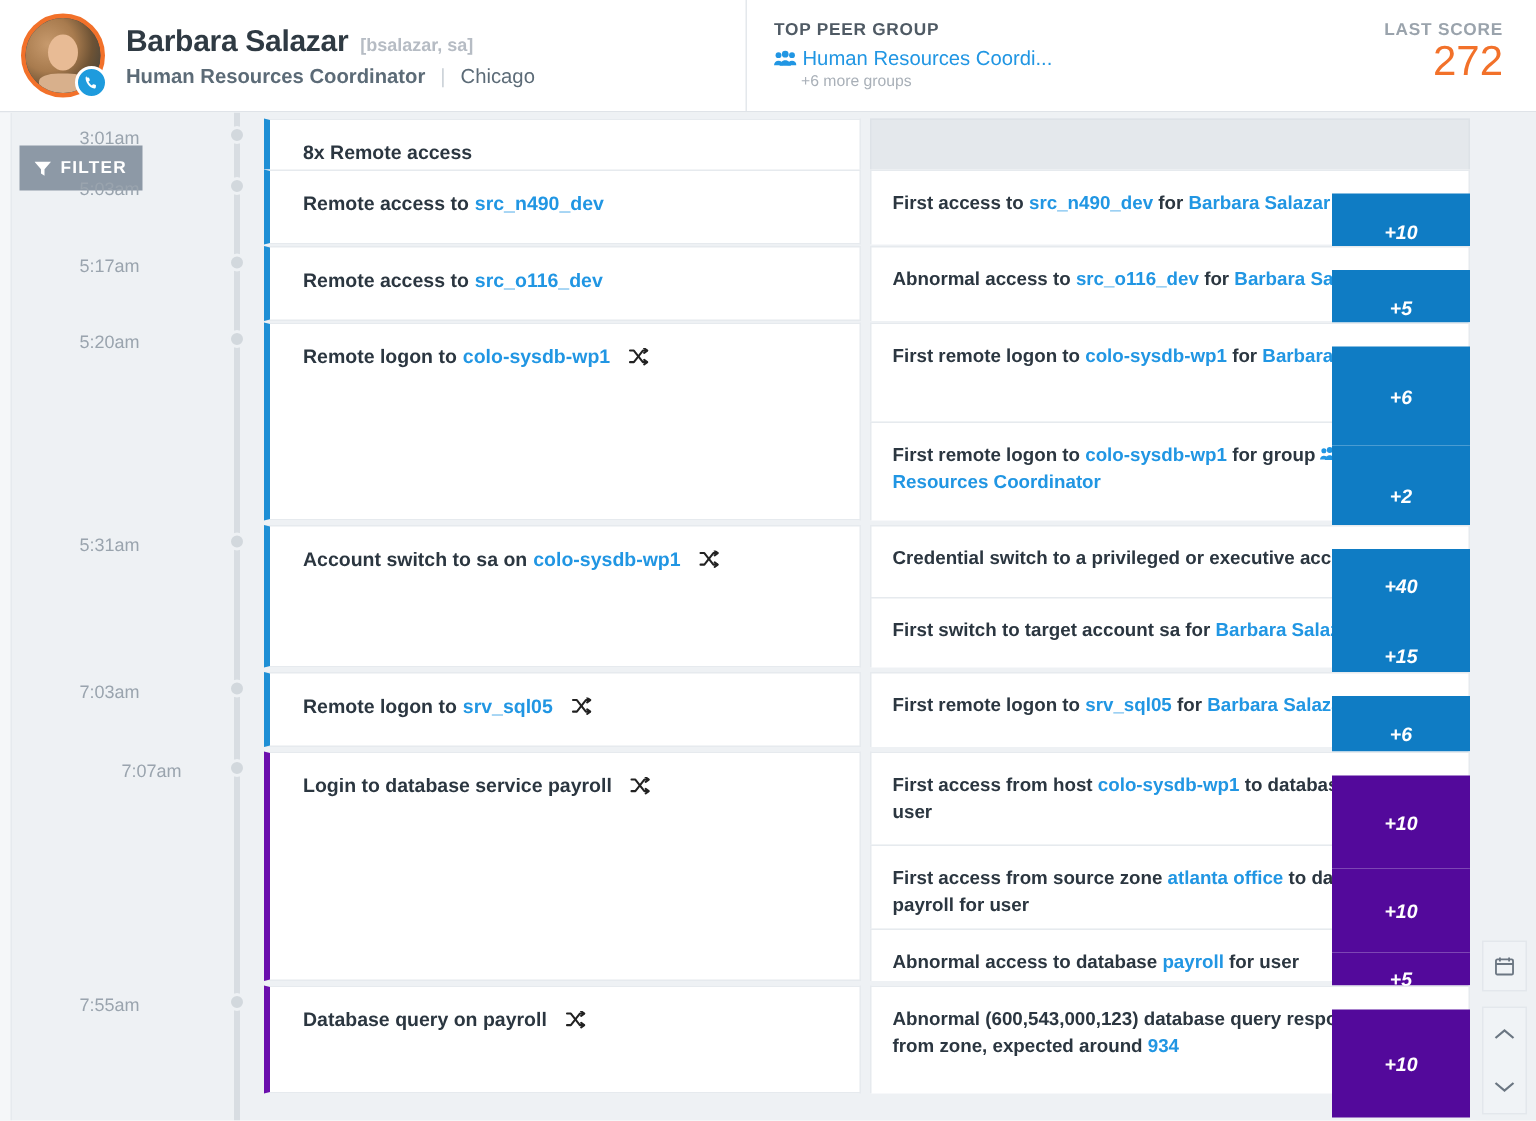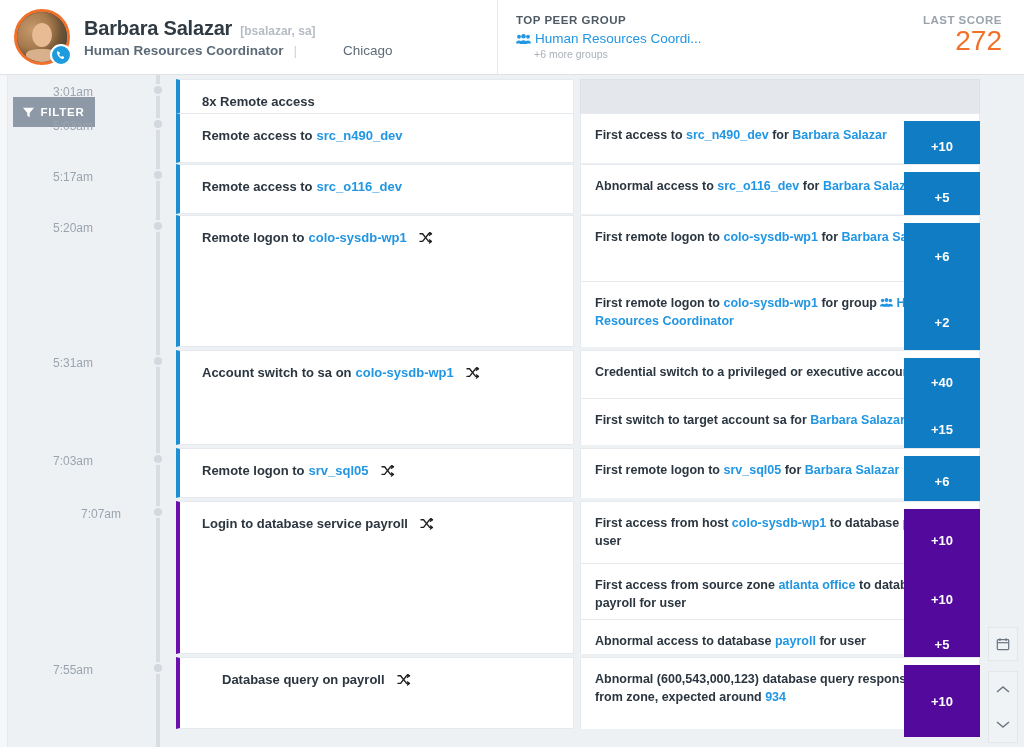--- a/index.html
+++ b/index.html
@@ -38,21 +38,21 @@
     display: flex; align-items: center; justify-content: center;
     color: #fff; font-size: 11px;
   }
   .user-text { margin-left: 14px; }
   .user-name-line { display: flex; align-items: baseline; }
   .user-name { font-size: 20px; font-weight: bold; color: #2f3a43; letter-spacing: -0.2px; }
   .user-alias { font-size: 12px; color: #b6bcc4; margin-left: 8px; font-weight: bold; }
   .user-sub { margin-top: 3px; font-size: 13.5px; color: #5c6b77; display: flex; align-items: center; }
   .user-role { font-weight: bold; }
   .sub-div { color: #ccd2d8; margin: 0 10px; }
-  .user-loc { color: #5c6b77; margin-left: 36px; }
+  .user-loc { color: #5c6b77; }
 
   .hdr-cell { padding: 14px 0 0 18px; position: relative; }
   .hdr-peer { width: 222px; border-left: 1px solid #e4e8ec; }
   .hdr-mgr  { width: 200px; }
   .hdr-score{ flex: 1; text-align: right; padding-right: 22px; }
   .hdr-label { font-size: 11.5px; font-weight: bold; color: #4f5a64; letter-spacing: 0.5px; }
   .hdr-label.muted { color: #9aa3ac; }
   .peer-link { margin-top: 5px; font-size: 13.5px; color: #2196e3; display: flex; align-items: center; }
   .group-icon { margin-right: 4px; display:inline-flex; }
   .peer-more { margin-top: 2px; font-size: 10.5px; color: #a9b0b8; padding-left: 18px; }
@@ -122,22 +122,22 @@
     border-bottom: none;
   }
   .detail:last-child { border-bottom: 1px solid #e6eaee; }
   .det-text {
     flex: 1; padding: 12px 14px;
     font-size: 12.5px; color: #2b3640; font-weight: bold;
     line-height: 1.45; display: flex; align-items: center;
   }
   .det-text .lnk { color: #2196e3; }
   .badge-col {
-    position: absolute; right: 0; top: 8px; width: 76px;
-    display: flex; flex-direction: column;
+    position: absolute; right: 0; top: 16px; width: 92px;
+    display: flex; flex-direction: column; font-style: italic;
   }
   .badge {
     flex: 1; display: flex; align-items: center; justify-content: center;
     color: #fff; font-size: 13px; font-weight: bold;
   }
   .badge.blue { background: #0f7cc4; }
   .badge.purple { background: #53099b; }
   .badge-sep { height: 1px; background: rgba(255,255,255,0.28); }
 
   .gray-block {
@@ -420,21 +420,21 @@
             <div class="badge-sep"></div>
             <div class="badge purple" style="height:56px;flex:none;">+10</div>
             <div class="badge-sep"></div>
             <div class="badge purple" style="height:35px;flex:none;">+5</div>
           </div>
         </div>
       </div>
       <div class="row" style="position:absolute;left:0;top:582px;width:1024px;height:72px;">
         <div class="row-time" style="top:6px;">7:55am</div>
         <div class="row-dot" style="top:5px;"></div>
-        <div class="left-card purple" style="top:0;height:72px;padding-left:20px;">
+        <div class="left-card purple" style="top:0;height:72px;">
           <div class="lc-title">
             <span>Database query on payroll</span>
             <span class="shuffle">
               <svg width="14" height="12" viewBox="0 0 16 14" fill="none" stroke="#222" stroke-width="1.6" stroke-linecap="round" stroke-linejoin="round">
                 <path d="M1 2h3l7 9h3"></path>
                 <path d="M1 11h3l7-9h3"></path>
                 <path d="M12 0.2l2.4 1.8L12 3.8"></path>
                 <path d="M12 9.2l2.4 1.8L12 12.8"></path>
               </svg>
             </span>

